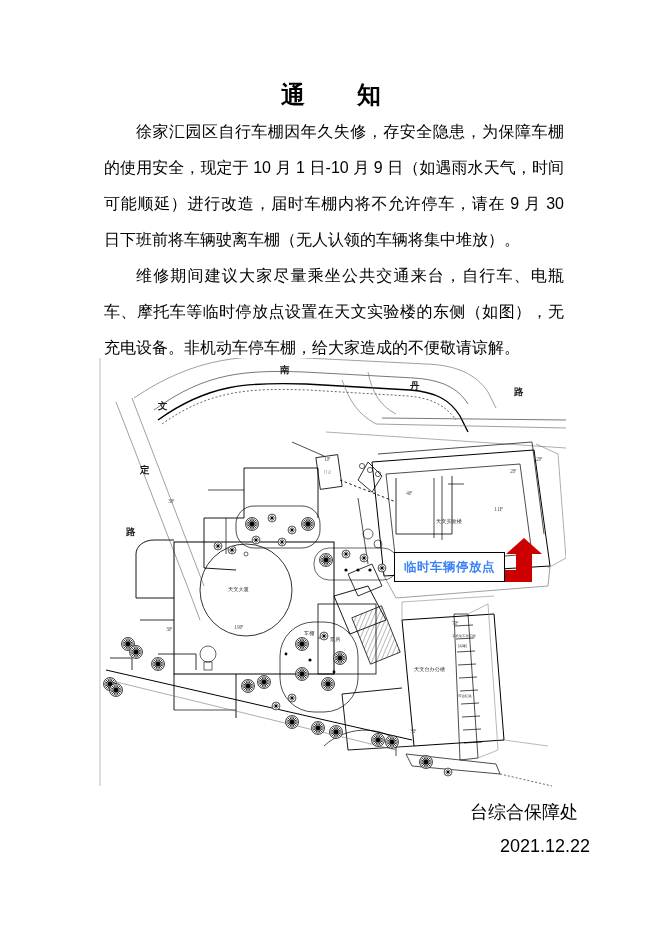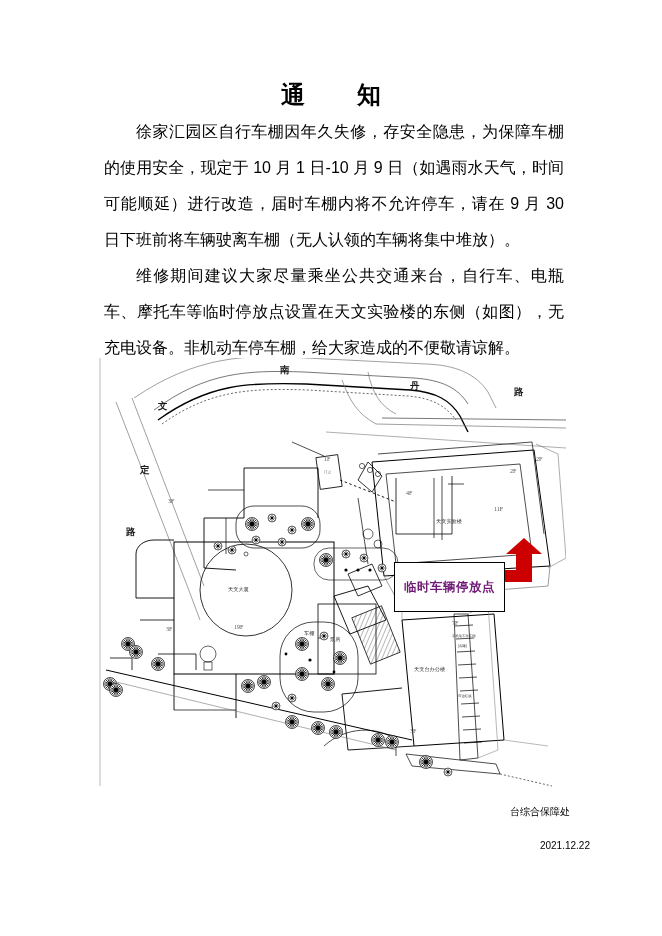--- a/index.html
+++ b/index.html
@@ -84,47 +84,47 @@
     font-family: "Liberation Serif", "DejaVu Serif", serif;
   }
   .tiny-label {
     font-size: 3.4px;
     color: #444;
   }
 
   .callout {
     position: absolute;
     left: 298px;
-    top: 204px;
+    top: 194px;
     border: 1.4px solid #000;
     background: #ffffff;
-    padding: 16px 9px;
+    padding: 6px 9px;
     font-family: "Liberation Sans", "DejaVu Sans", sans-serif;
     font-size: 12.5px;
     font-weight: bold;
-    color: #701a75;
+    color: #3b82f6;
     letter-spacing: 0.5px;
     line-height: 16px;
     z-index: 6;
   }
 
   .arrow-svg {
     position: absolute;
     left: 398px;
     top: 180px;
     z-index: 5;
   }
 
   .sign-block {
     position: absolute;
     right: 72px;
     top: 795px;
     text-align: left;
     font-family: "Liberation Sans", "DejaVu Sans", sans-serif;
-    font-size: 10px;
+    font-size: 18px;
     line-height: 34px;
   }
   .sign-date { padding-left: 30px; }
 </style>
 </head>
 <body>
 
 <div class="page">
 
   <div class="doc-title">通　知</div>

